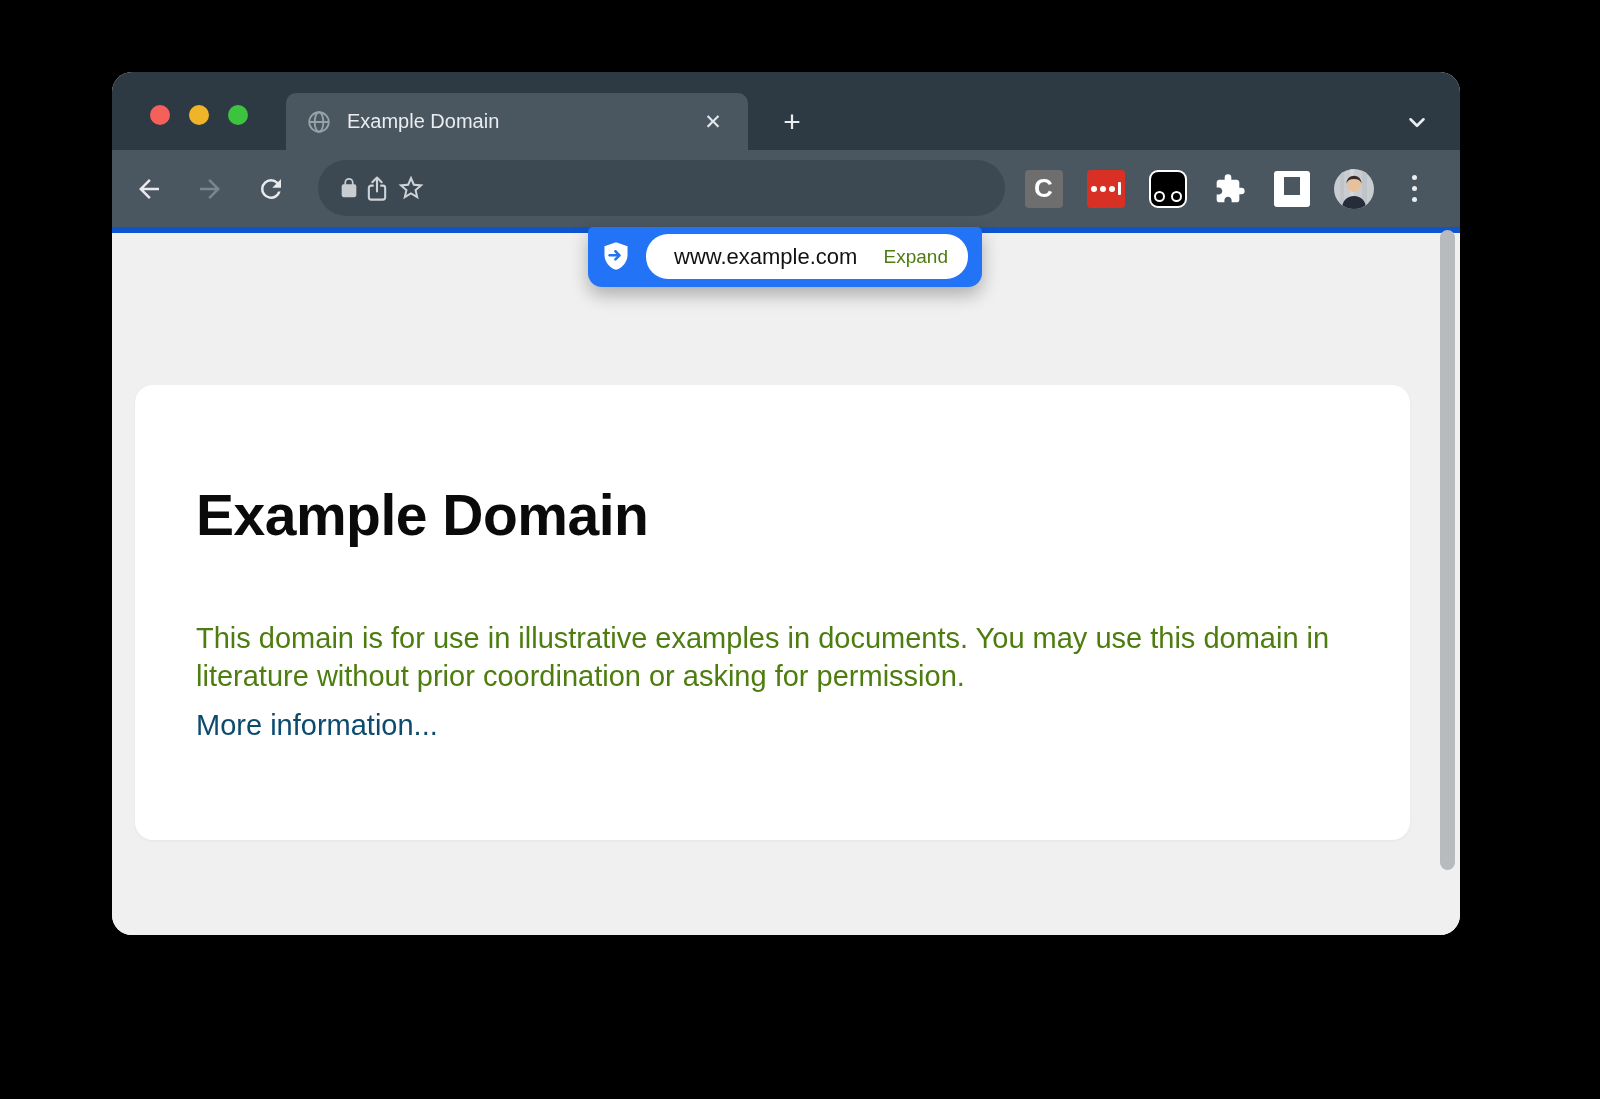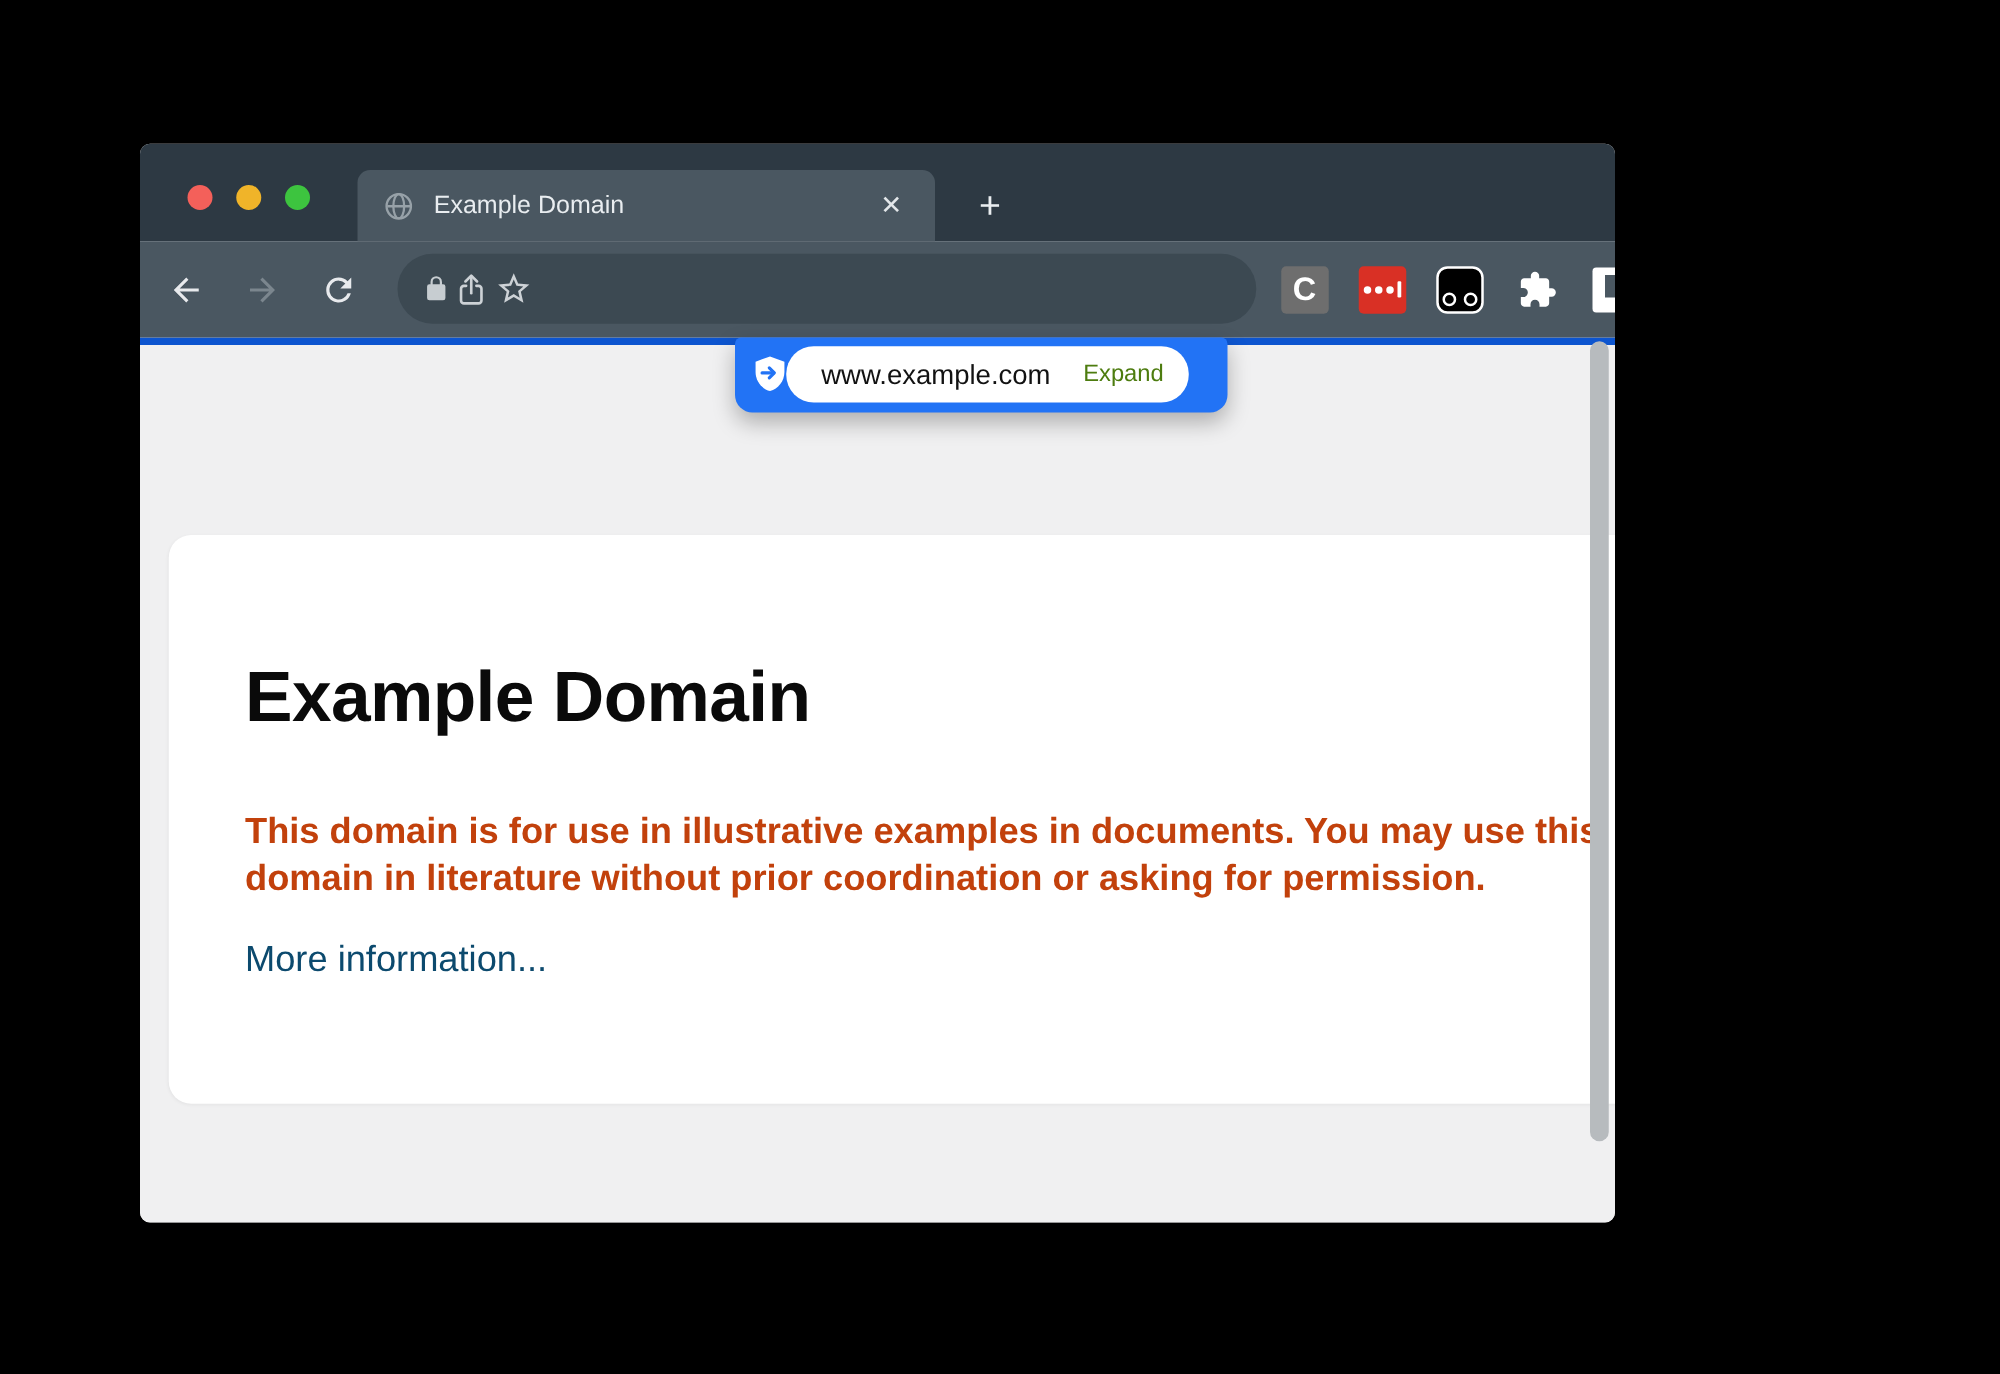--- a/index.html
+++ b/index.html
@@ -1,20 +1,20 @@
 <!DOCTYPE html>
 <html><head>
 <meta charset="utf-8">
 <style>
   * { margin:0; padding:0; box-sizing:border-box; }
   html,body { width:1600px; height:1099px; background:#000; overflow:hidden;
     font-family:"Liberation Sans","DejaVu Sans",sans-serif; }
 
-  .window { position:absolute; left:112px; top:72px; width:1180px; height:863px;
-    border-radius:8px; overflow:hidden; background:#f0f0f1;margin-top:43px; }
+  .window { position:absolute; left:112px; top:72px; width:1348px; height:863px;
+    border-radius:20px; overflow:hidden; background:#f0f0f1; }
 
   
   .tabstrip { position:relative; height:78px; background:#2d3943; }
   .traffic { position:absolute; top:33px; left:38px; display:flex; gap:19px; }
   .traffic span { width:20px; height:20px; border-radius:50%; display:block; }
   .tl-red { background:#f4605a; }
   .tl-yellow { background:#f0b429; }
   .tl-green { background:#3dc43f; }
 
   .tab { position:absolute; left:174px; top:21px; width:462px; height:57px;
@@ -74,32 +74,32 @@
 
   .accent-line { height:6px; background:#0d55cf; }
 
   
   .content { position:relative; height:702px; background:#f0f0f1; }
 
   .access-pill { position:absolute; left:476px; top:-6px; width:394px; height:60px;
     background:#2273f5; border-radius:5px 5px 14px 14px;
     box-shadow:0 8px 18px rgba(0,0,0,.28); display:flex; align-items:center; }
   .pill-shield { position:absolute; left:14px; top:14px; width:28px; height:30px; }
-  .pill-inner { position:absolute; left:41px; top:7px; width:322px; height:45px;
+  .pill-inner { position:absolute; left:58px; top:7px; width:322px; height:45px;
     background:#fff; border-radius:22px; display:flex; align-items:center;
     padding:0 20px 0 28px; }
   .pill-domain { font-size:22px; color:#121212; }
   .pill-expand { margin-left:auto; font-size:19px; color:#4d7c0f; }
 
   .card { position:absolute; left:23px; top:152px; width:1275px; height:455px;
     background:#fff; border-radius:18px; box-shadow:0 1px 3px rgba(0,0,0,.05); }
   .card h1 { position:absolute; left:61px; top:97px; font-size:57px;
     font-weight:700; color:#0a0a0a; letter-spacing:-0.5px; }
-  .card p { position:absolute; left:61px; top:218px; width:1155px; font-size:29px;
-    line-height:38px; color:#c2410c;font-weight:bold; }
+  .card p { position:absolute; left:61px; top:234px; width:1155px; font-size:29px;
+    line-height:38px; color:#4d7c0f; }
   .card a { position:absolute; left:61px; top:324px; font-size:29px;
     color:#0c4a6e; text-decoration:none; }
 
   .scroll-thumb { position:absolute; right:5px; top:158px; width:15px; height:640px;
     background:#b7bbbe; border-radius:8px; }
 </style>
 </head>
 <body>
 
 <div class="window">

